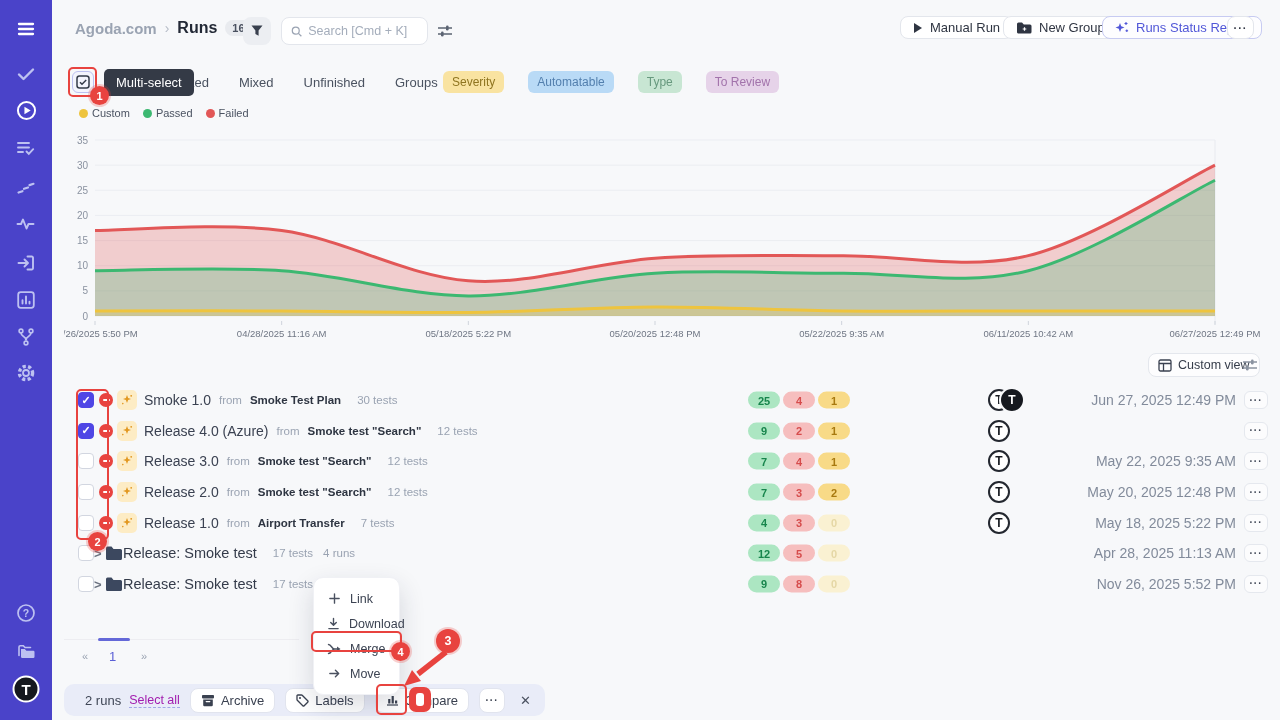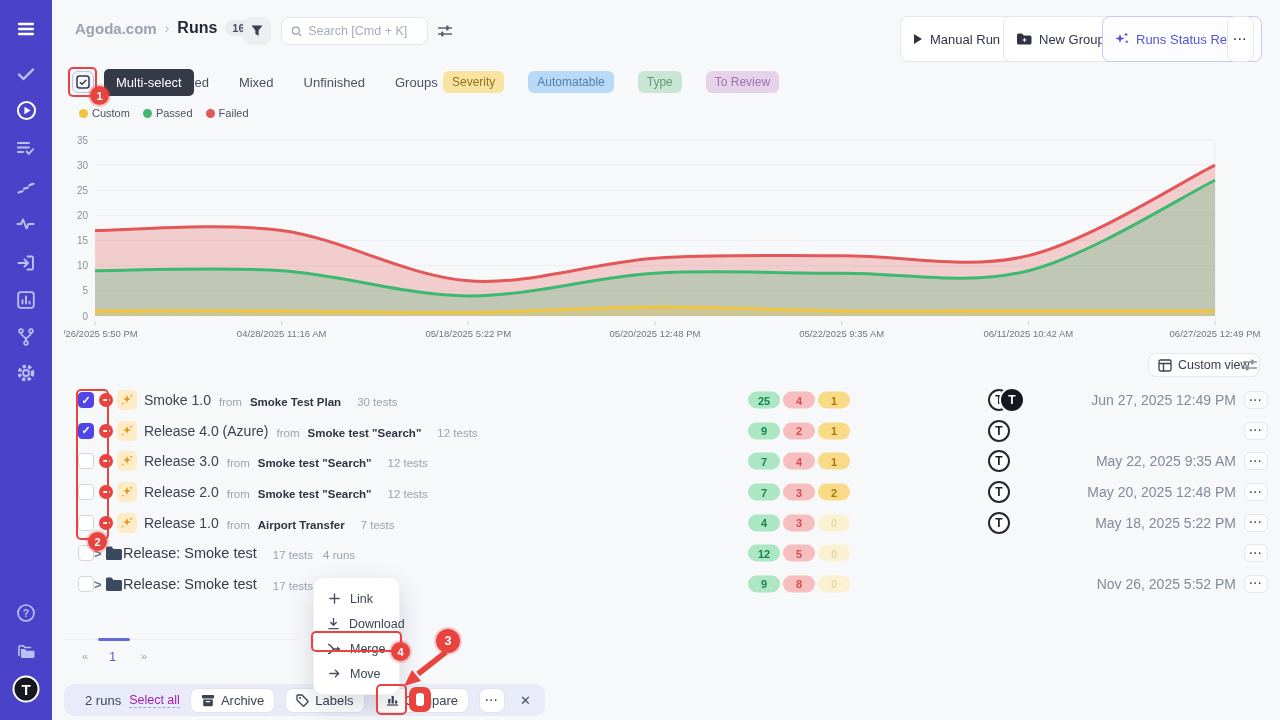--- a/index.html
+++ b/index.html
@@ -3,21 +3,21 @@
 <meta charset="utf-8">
 <style>
   *{margin:0;padding:0;box-sizing:border-box;}
   html,body{width:1280px;height:720px;overflow:hidden;}
   body{font-family:"Liberation Sans",sans-serif;background:#f7f8fa;position:relative;color:#3a4150;}
   
   #sidebar{position:absolute;left:0;top:0;width:52px;height:720px;background:#4a43c9;z-index:6;}
   .sbi{position:absolute;left:50%;transform:translate(-50%,-50%);width:24px;height:24px;display:flex;align-items:center;justify-content:center;cursor:pointer;}
   #sb-avatar{position:absolute;left:50%;transform:translate(-50%,-50%);top:689px;width:27px;height:27px;border-radius:50%;background:#15181e;color:#fff;font-weight:bold;font-size:15px;display:flex;align-items:center;justify-content:center;border:2px solid #fff;}
   
-  .hbtn{position:absolute;top:16px;height:46px;background:#fff;border:1px solid #e3e6ec;border-radius:8px;display:flex;align-items:center;gap:7px;padding:0 12px;font-size:13px;color:#2f3542;font-weight:500;cursor:pointer;}
+  .hbtn{position:absolute;top:16px;height:23px;background:#fff;border:1px solid #e3e6ec;border-radius:8px;display:flex;align-items:center;gap:7px;padding:0 12px;font-size:13px;color:#2f3542;font-weight:500;cursor:pointer;}
   .hbtn.primary{border-color:#c7cbf2;color:#5157d8;background:#fdfdff;}
   #breadcrumb{position:absolute;left:75px;top:19px;display:flex;align-items:center;gap:8px;}
   #bc-project{font-size:15px;font-weight:600;color:#9aa3b2;}
   #bc-sep{font-size:14px;color:#b6bcc7;}
   #bc-page{font-size:16px;font-weight:700;color:#232936;}
   #bc-count{font-size:11px;font-weight:600;color:#4a5160;background:#e9ebef;border-radius:10px;padding:2px 7px;}
   #funnel-btn{position:absolute;left:243px;top:17px;width:28px;height:28px;background:#eceef2;border-radius:8px;display:flex;align-items:center;justify-content:center;cursor:pointer;}
   #search-box{position:absolute;left:281px;top:17px;width:147px;height:28px;background:#fff;border:1px solid #e3e6ec;border-radius:8px;display:flex;align-items:center;padding:0 9px;gap:6px;}
   #search-box input{border:none;outline:none;width:100%;font-size:12.5px;color:#3a4150;font-family:"Liberation Sans",sans-serif;background:transparent;}
   #search-box input::placeholder{color:#a4adbb;}
@@ -42,21 +42,21 @@
   
   #runs-list{position:absolute;left:76px;top:385px;width:1192px;}
   .rrow{position:relative;height:30.6px;cursor:pointer;}
   .cb{position:absolute;left:2px;top:50%;transform:translateY(-50%);width:16px;height:16px;border:1.5px solid #d2d6e0;border-radius:4px;background:#fff;display:flex;align-items:center;justify-content:center;font-size:11px;font-weight:bold;color:#fff;cursor:pointer;}
   .cb.on{background:#4f46e5;border-color:#4f46e5;}
   .minus{position:absolute;left:23px;top:50%;transform:translateY(-50%);width:14px;height:14px;border-radius:50%;background:#e8433f;display:flex;align-items:center;justify-content:center;}
   .minus i{display:block;width:7px;height:2px;background:#fff;border-radius:1px;}
   .spark{position:absolute;left:41px;top:50%;transform:translateY(-50%);width:20px;height:20px;border-radius:5px;background:#fdecc5;display:flex;align-items:center;justify-content:center;}
   .chev{position:absolute;left:18px;top:50%;transform:translateY(-50%);font-size:13px;color:#6b7280;font-weight:bold;}
   .fold{position:absolute;left:29px;top:50%;transform:translateY(-50%);display:flex;}
-  .rmain{position:absolute;left:68px;top:50%;transform:translateY(-50%);display:flex;align-items:flex-end;gap:8px;white-space:nowrap;}
+  .rmain{position:absolute;left:68px;top:50%;transform:translateY(-50%);display:flex;align-items:center;gap:8px;white-space:nowrap;}
   .rmain.grp{left:47px;}
   .rtitle{font-size:14px;color:#3b4252;}
   .gtitle{font-size:14.5px;color:#343b4a;}
   .rfrom{font-size:11.5px;color:#9ba4b3;}
   .rsrc{font-size:11.5px;font-weight:700;color:#2e3542;}
   .rtests{font-size:11.5px;color:#9aa3b2;margin-left:8px;}
   .badges{position:absolute;left:672px;top:50%;transform:translateY(-50%);display:flex;gap:3px;}
   .pill{min-width:32px;height:17px;border-radius:9px;font-size:11px;font-weight:700;display:inline-flex;align-items:center;justify-content:center;padding:0 7px;}
   .pg{background:#ace6c2;color:#17854c;}
   .pr{background:#f6bebe;color:#d64c4c;}
@@ -468,20 +468,21 @@
       <span class="rmain grp">
         <span class="gtitle">Release: Smoke test</span>
         <span class="rtests">17 tests</span>
         <span class="rtests" style="margin-left:2px;">4 runs</span>
       </span>
       <span class="badges">
         <span class="pill pg">12</span>
         <span class="pill pr">5</span>
         <span class="pill py f">0</span>
       </span>
+      <span class="rdate">Apr 28, 2025 11:13 AM</span>
       <span class="rdots">···</span>
     </div>
     <div class="rrow">
       <span class="cb "></span>
       <span class="chev">&gt;</span>
       <span class="fold">
         <svg width="18" height="15" viewBox="0 0 18 15">
           <path d="M1 2.5A1.5 1.5 0 012.5 1h4l2 2.5h7A1.5 1.5 0 0117 5v8a1.5 1.5 0 01-1.5 1.5h-13A1.5 1.5 0 011 13z" fill="#3c485f"></path>
         </svg>
       </span>

